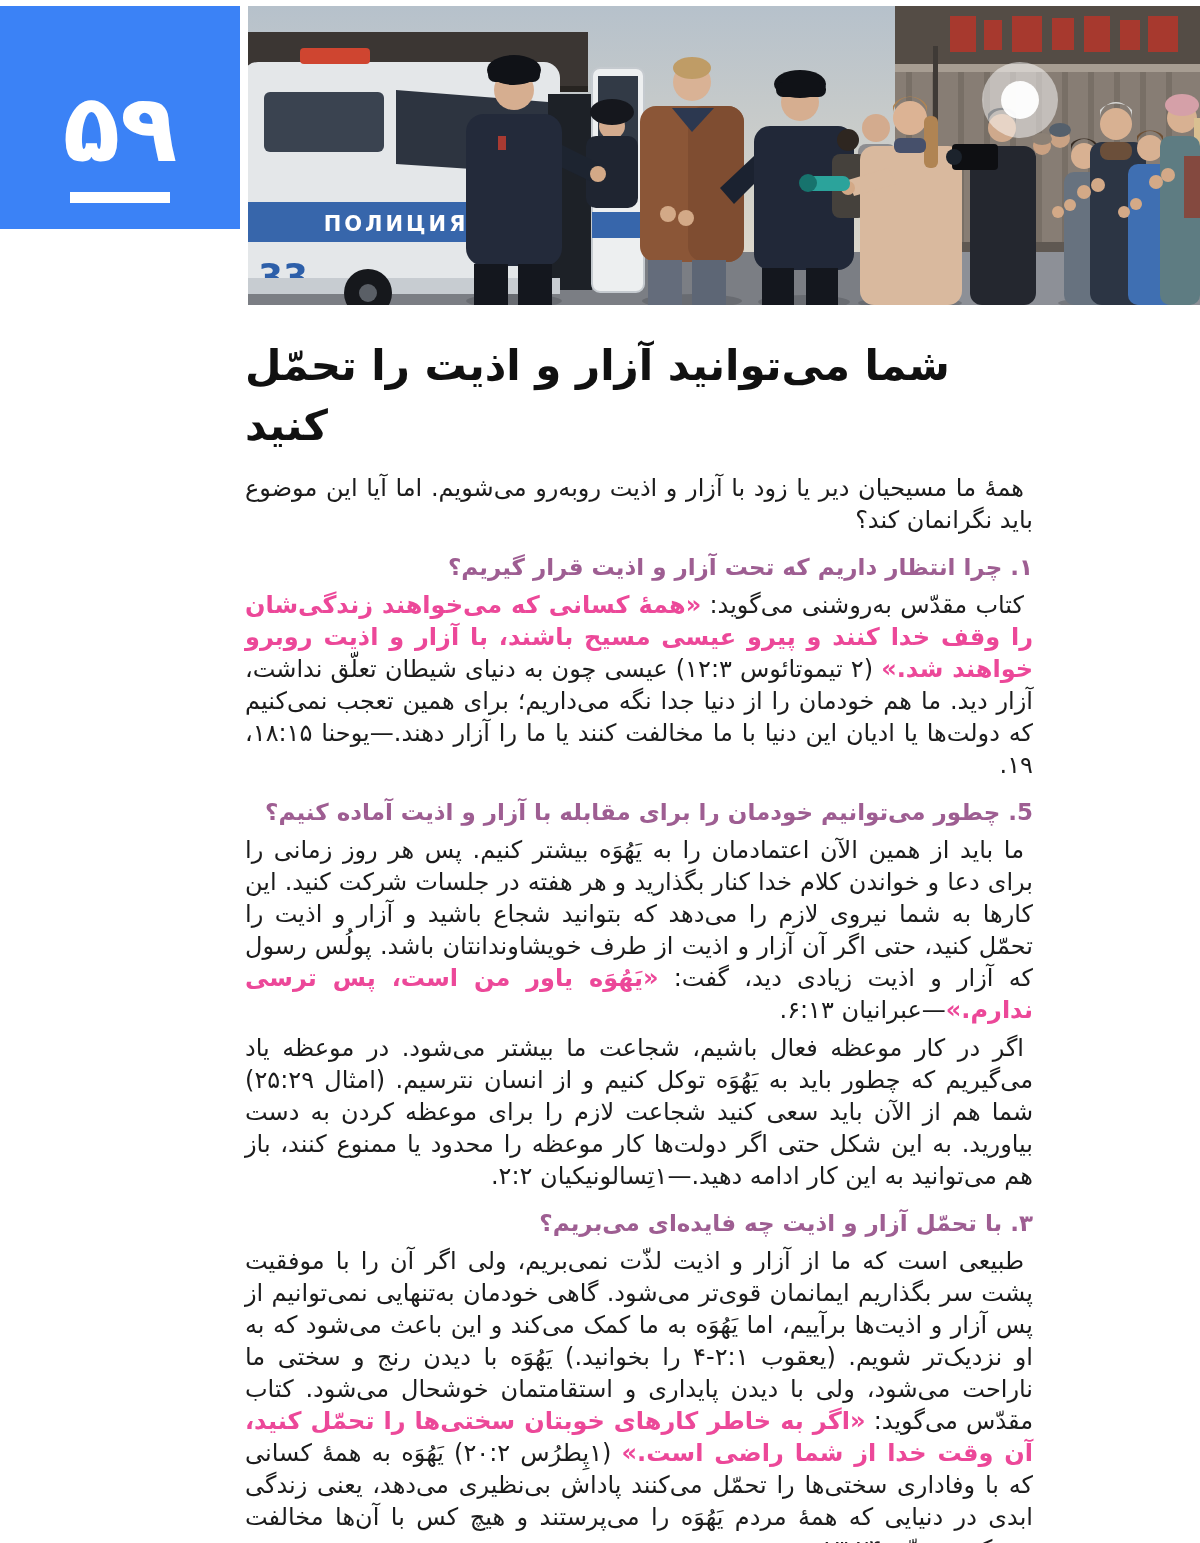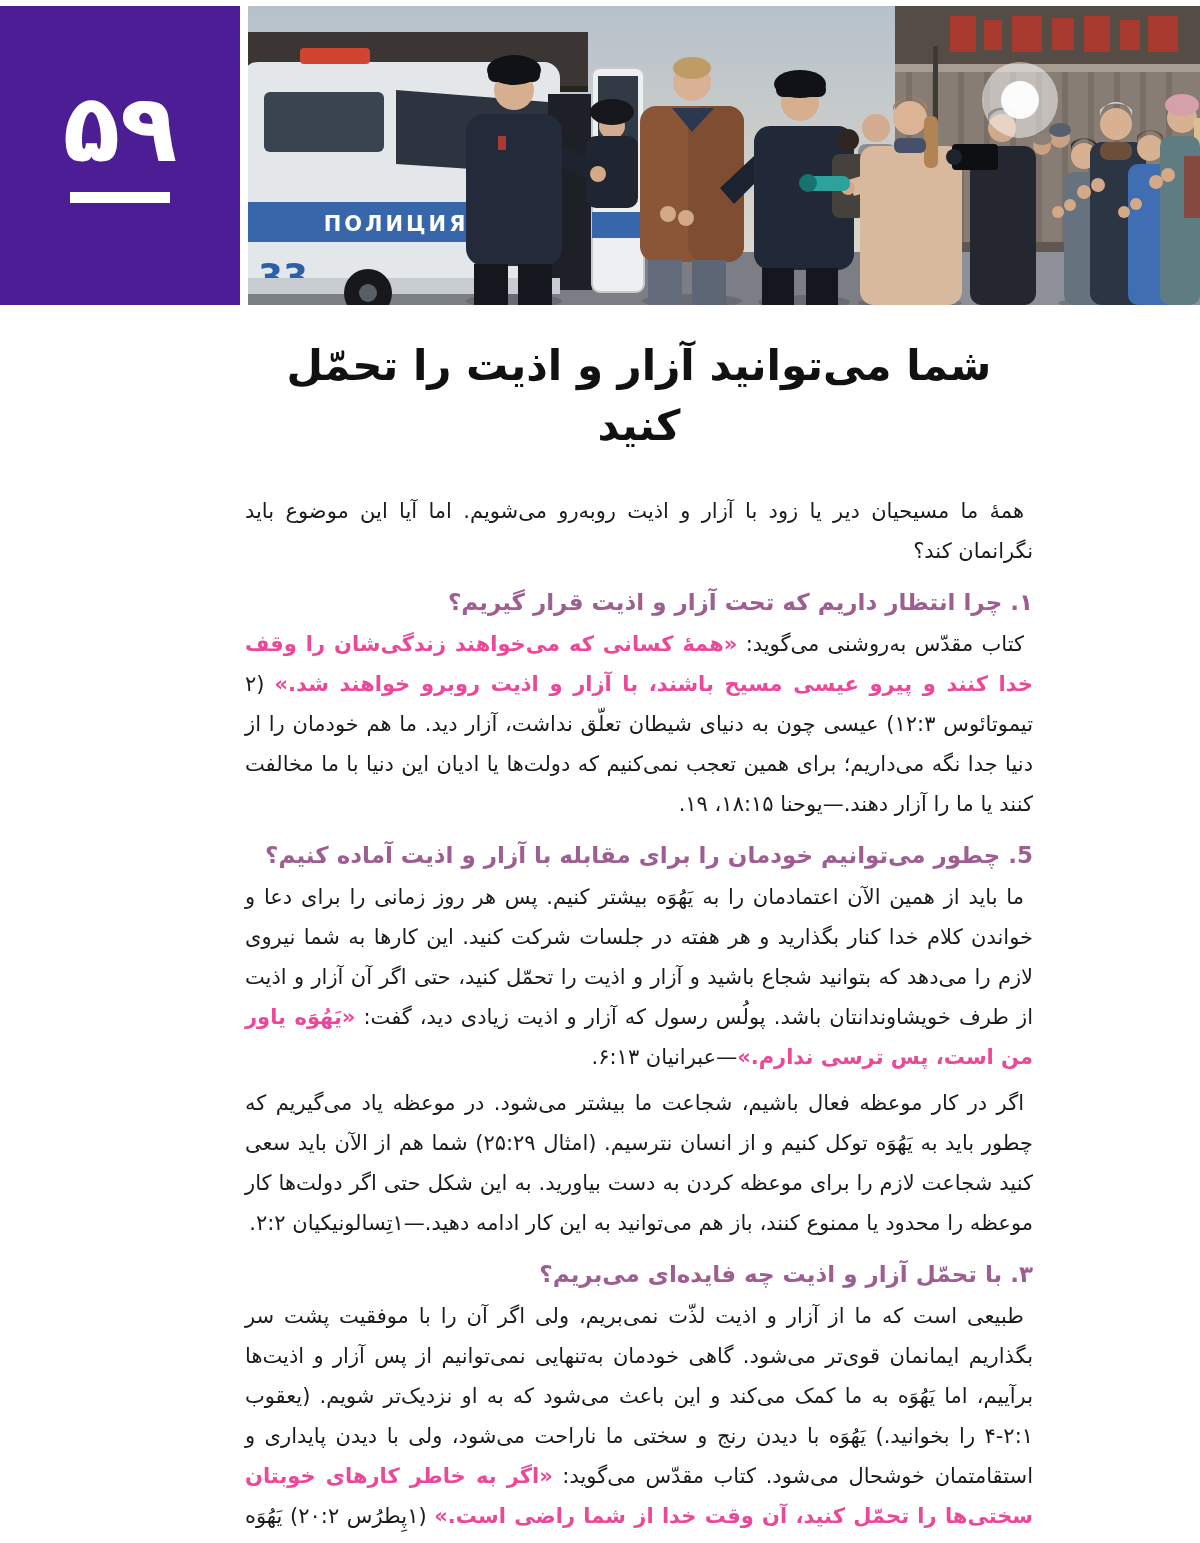--- a/index.html
+++ b/index.html
@@ -1,37 +1,37 @@
 <!DOCTYPE html>
 <html lang="fa"><head>
 <meta charset="utf-8">
 <style>
   html,body{margin:0;padding:0;}
   body{
     width:1200px;height:1543px;position:relative;background:#ffffff;
     font-family:"DejaVu Sans",sans-serif;overflow:hidden;
   }
   
-  .pageno-block{position:absolute;left:0;top:6px;width:240px;height:299px;background:#4c1d95;}
+  .pageno-block{position:absolute;left:0;top:6px;width:240px;height:223px;background:#3b82f6;}
   .pageno{color:#fff;font-size:94px;font-weight:bold;text-align:center;line-height:1;margin-top:76px;direction:rtl;}
   .pageno-rule{width:100px;height:11px;background:#fff;margin:16px auto 0 auto;}
   
   .photo-wrap{position:absolute;left:248px;top:6px;width:1032px;height:299px;overflow:hidden;}
   .photo-wrap svg{display:block;}
   
   .content{
     position:absolute;right:167px;top:336px;width:788px;
     direction:rtl;color:#1c1c1c;
   }
   .article-title{
     font-size:42px;font-weight:bold;color:#111;line-height:60px;
-    margin:0 0 35px 0;text-align:center;
+    margin:0 0 16px 0;text-align:left;
   }
   .intro-p,.body-p{
-    font-size:21px;line-height:40px;text-align:justify;text-indent:9px;margin:0 0 6px 0;
+    font-size:24px;line-height:32px;text-align:justify;text-indent:9px;margin:0 0 6px 0;
   }
   .body-p b{font-weight:bold;color:#ec4899;}
   .sec-h{
     color:#9e5e92;font-size:23px;font-weight:bold;line-height:33px;
     margin:15px 0 5px 0;
   }
 </style>
 </head>
 <body>
 

